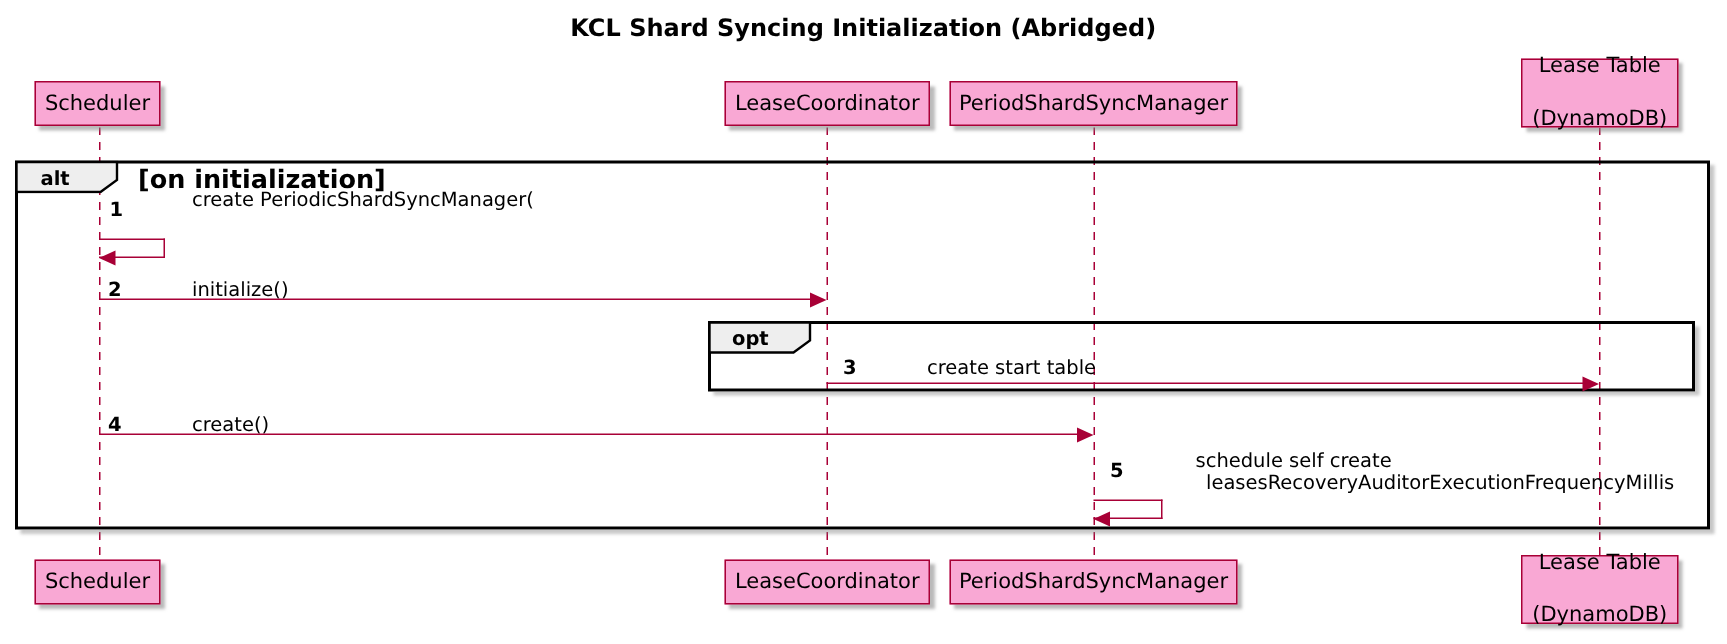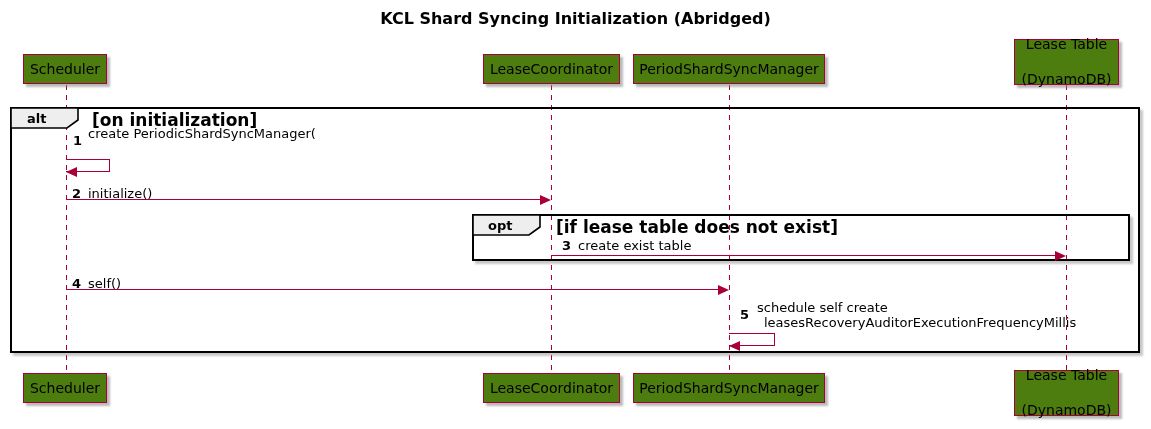--- a/index.html
+++ b/index.html
@@ -5,39 +5,39 @@
   html,body{margin:0;padding:0;background:#ffffff;}
   .diagram{
     position:relative;width:1151px;height:429px;background:#ffffff;overflow:hidden;
     font-family:"DejaVu Sans", sans-serif;color:#000;
   }
   .title{
     position:absolute;left:0;top:9px;width:1151px;text-align:center;
     font-size:16px;font-weight:bold;
   }
   .pbox{
-    position:absolute;background:#4d7c0f;border:1.7px solid #A80036;
+    position:absolute;background:#f9a8d4;border:1.7px solid #A80036;
     box-shadow:3px 3px 2px rgba(130,130,130,0.55);
     display:flex;flex-direction:column;align-items:center;justify-content:center;
     font-size:14px;line-height:17px;box-sizing:border-box;white-space:nowrap;gap:18px;
   }
   .lifeline{
     position:absolute;width:1px;
     background:repeating-linear-gradient(to bottom,#A80036 0 5px,transparent 5px 10px);
   }
   .frame{
     position:absolute;border:2px solid #000;box-sizing:border-box;
     box-shadow:3px 3px 2px rgba(130,130,130,0.45);background:transparent;
   }
   .tab{position:absolute;}
   .tab polygon{fill:#EEEEEE;stroke:#000000;stroke-width:1.6;}
   .tab text{font-family:"DejaVu Sans",sans-serif;font-size:13px;font-weight:bold;fill:#000;}
   .cond{position:absolute;font-size:17px;font-weight:bold;white-space:nowrap;}
   .mnum{position:absolute;font-size:13px;font-weight:bold;white-space:nowrap;}
-  .mtext{position:absolute;font-size:13px;white-space:nowrap;}
+  .mtext{position:absolute;font-size:13px;white-space:nowrap;margin-left:40px;}
   .aline{position:absolute;height:0;border-top:1px solid #A80036;}
   .self-loop{
     position:absolute;border:1px solid #A80036;border-left:none;box-sizing:border-box;
   }
   .ahead{position:absolute;width:0;height:0;}
   .ahead.right{border-top:5px solid transparent;border-bottom:5px solid transparent;border-left:11px solid #A80036;}
   .ahead.left{border-top:5px solid transparent;border-bottom:5px solid transparent;border-right:11px solid #A80036;}
 </style>
 </head>
 <body>
@@ -94,29 +94,28 @@
   <div class="mnum" style="left:72px;top:186px">2</div>
   <div class="mtext" style="left:88px;top:186px">initialize()</div>
   <div class="aline" style="left:66px;top:199px;width:476px"></div>
   <div class="ahead right" style="left:540px;top:195px"></div>
 
   <div class="frame" style="left:472px;top:214px;width:658px;height:47px"></div>
   <svg class="tab" style="left:472px;top:214px" width="70" height="22" viewBox="0 0 70 22">
     <polygon points="1,1 68,1 68,13 57,21 1,21"></polygon>
     <text x="16" y="16">opt</text>
   </svg>
-  <div class="cond" style="left:556px;top:217px">[if lease table does not exist]</div>
 
   <div class="mnum" style="left:562px;top:238px">3</div>
-  <div class="mtext" style="left:578px;top:238px">create exist table</div>
+  <div class="mtext" style="left:578px;top:238px">create start table</div>
   <div class="aline" style="left:551px;top:255px;width:506px"></div>
   <div class="ahead right" style="left:1055px;top:251px"></div>
 
   <div class="mnum" style="left:72px;top:276px">4</div>
-  <div class="mtext" style="left:88px;top:276px">self()</div>
+  <div class="mtext" style="left:88px;top:276px">create()</div>
   <div class="aline" style="left:66px;top:289px;width:654px"></div>
   <div class="ahead right" style="left:718px;top:285px"></div>
 
   <div class="mnum" style="left:740px;top:307px">5</div>
   <div class="mtext" style="left:757px;top:300px">schedule self create</div>
   <div class="mtext" style="left:764px;top:315px">leasesRecoveryAuditorExecutionFrequencyMillis</div>
   <div class="self-loop" style="left:729px;top:333px;width:46px;height:13px"></div>
   <div class="ahead left" style="left:729px;top:341px"></div>
 
 </div>

